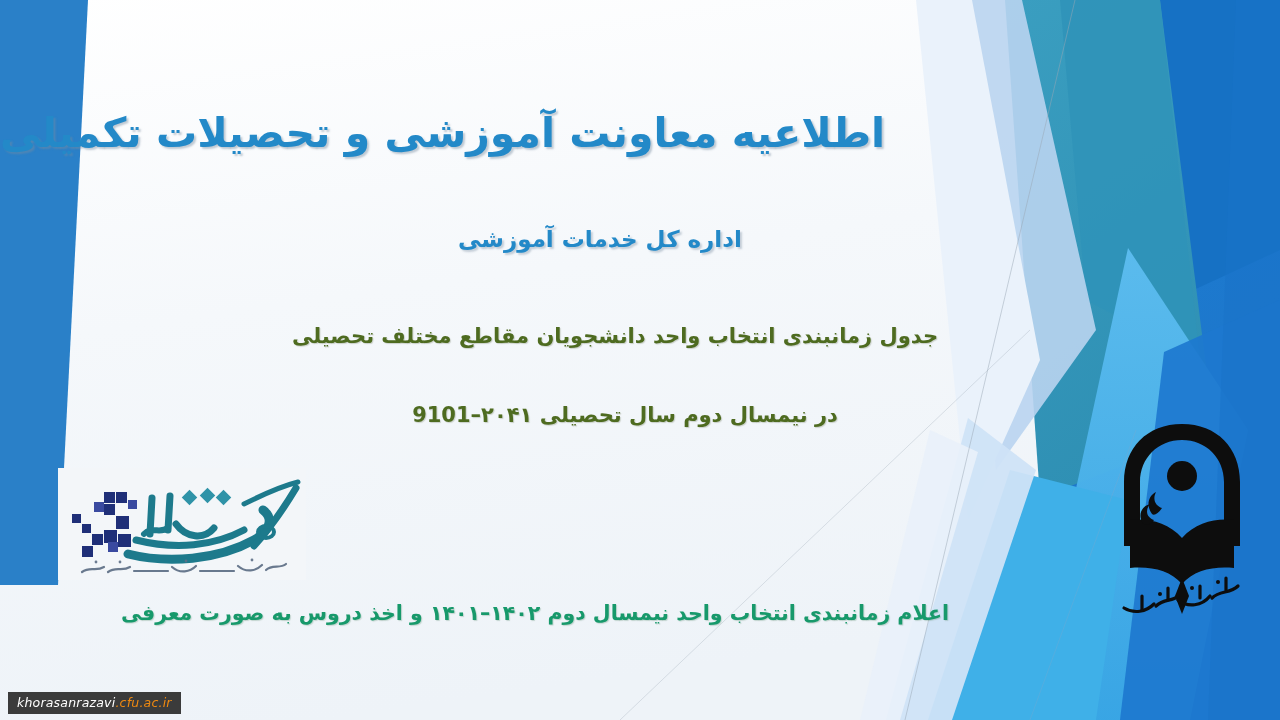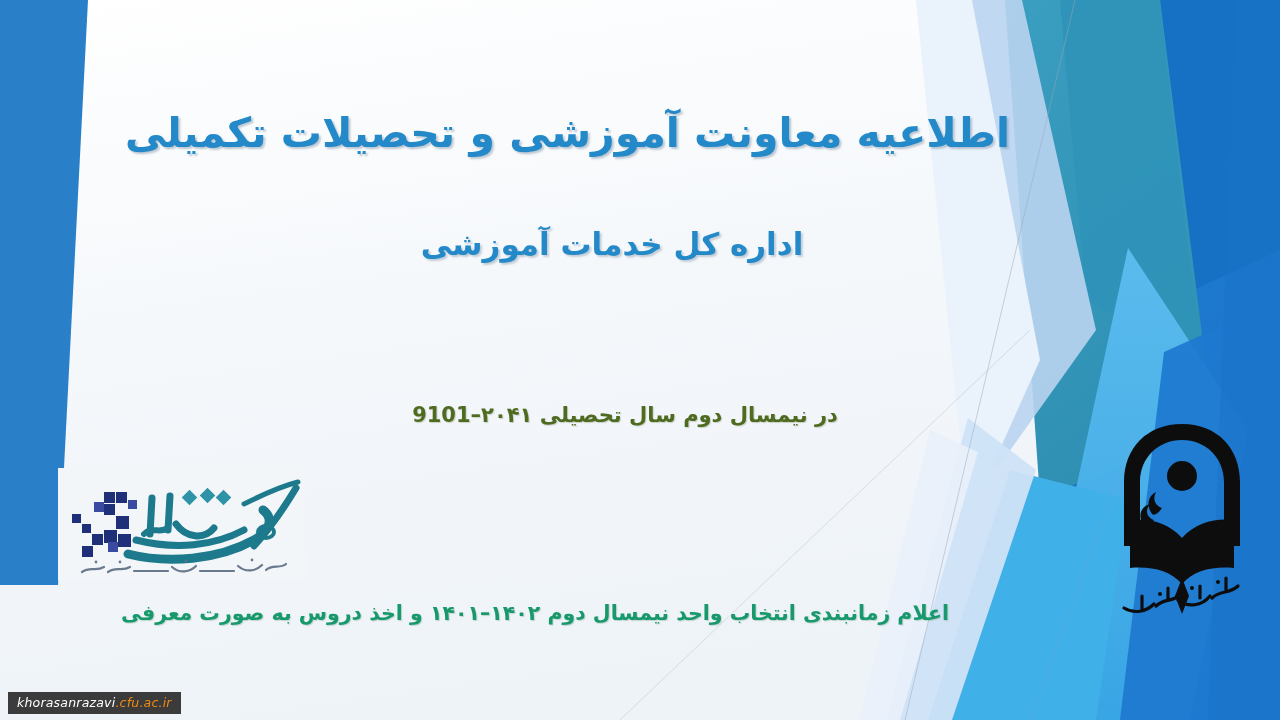--- a/index.html
+++ b/index.html
@@ -36,31 +36,31 @@
     position:absolute;
     white-space:nowrap;
     font-weight:bold;
     direction:rtl;
     unicode-bidi:bidi-override;
     letter-spacing:0px;
   }
 
   #title-main {
     top:108px; left:0; width:1010px;
-    text-align:right;
+    text-align:left;
     font-size:41px;
     line-height:1.25;
     color:#2389c8;
     text-shadow:2px 2px 2px rgba(120,140,160,.45);
   }
 
   #title-sub {
-    top:226px; left:12px; width:1200px;
+    top:226px; left:0; width:1200px;
     text-align:center;
-    font-size:31px;
+    font-size:23px;
     color:#2389c8;
     text-shadow:2px 2px 2px rgba(120,140,160,.40);
   }
 
   #line-3 {
     top:324px; left:0; width:1230px;
     text-align:center;
     font-size:21px;
     color:#4e6b20;
     text-shadow:1px 1px 1px rgba(140,150,130,.40);
@@ -188,20 +188,21 @@
     <line x1="1030" y1="330" x2="620" y2="720" stroke="#9aa7b4" stroke-width="0.8" opacity=".40"></line>
     <line x1="1136" y1="430" x2="1030" y2="720" stroke="#7fa8cc" stroke-width="0.7" opacity=".45"></line>
   </svg>
 
   <div class="txt-layer">
 
     <div class="line" id="title-main">اطلاعیه معاونت آموزشی و تحصیلات تکمیلی</div>
 
     <div class="line" id="title-sub">اداره کل خدمات آموزشی</div>
 
+    <div class="line" id="line-3">جدول زمانبندی انتخاب واحد دانشجویان مقاطع مختلف تحصیلی</div>
 
     <div class="line" id="line-4">در نیمسال دوم سال تحصیلی ۱۴۰۲–1019</div>
   </div>
 
   <div id="footer-note">
     <span class="fl">اعلام زمانبندی انتخاب واحد نیمسال دوم ۱۴۰۲–۱۴۰۱ و اخذ دروس به صورت معرفی</span>
   </div>
 
   <div id="golestan-logo">
     <svg viewBox="0 0 248 112" aria-hidden="true">

